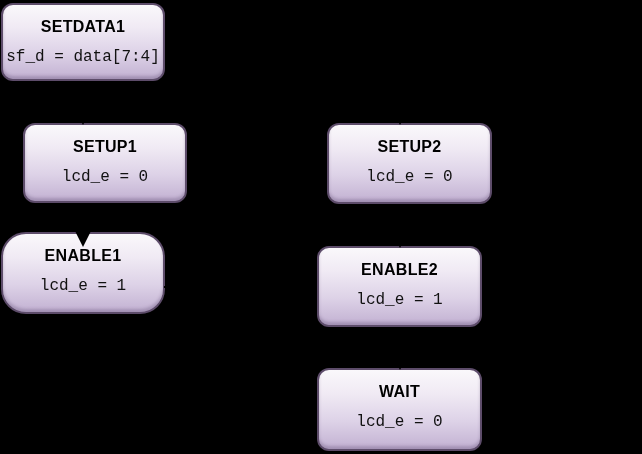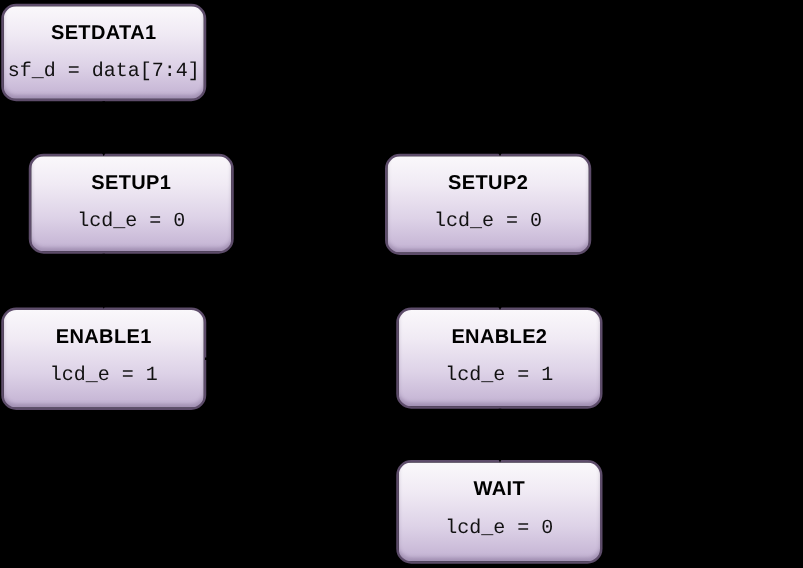--- a/index.html
+++ b/index.html
@@ -53,26 +53,26 @@
     <div class="state-title">SETDATA1</div>
     <div class="state-action">sf_d = data[7:4]</div>
   </div>
 
 
   <div class="state-box" style="left:4px; top:123px; width:164px; height:80px;margin-left:19px;">
     <div class="state-title">SETUP1</div>
     <div class="state-action">lcd_e = 0</div>
   </div>
 
-  <div class="state-box" style="left:308px; top:123px; width:165px; height:81px;">
+  <div class="state-box" style="left:327px; top:123px; width:165px; height:81px;">
     <div class="state-title">SETUP2</div>
     <div class="state-action">lcd_e = 0</div>
   </div>
 
-  <div class="state-box" style="left:1px; top:246px; width:164px; height:82px;">
+  <div class="state-box" style="left:1px; top:232px; width:164px; height:82px;border-radius:25px;">
     <div class="state-title">ENABLE1</div>
     <div class="state-action">lcd_e = 1</div>
   </div>
 
   <div class="state-box" style="left:317px; top:246px; width:165px; height:81px;text-align:right;">
     <div class="state-title">ENABLE2</div>
     <div class="state-action">lcd_e = 1</div>
   </div>
 
   <div class="state-box" style="left:317px; top:368px; width:165px; height:83px;text-align:right;">

